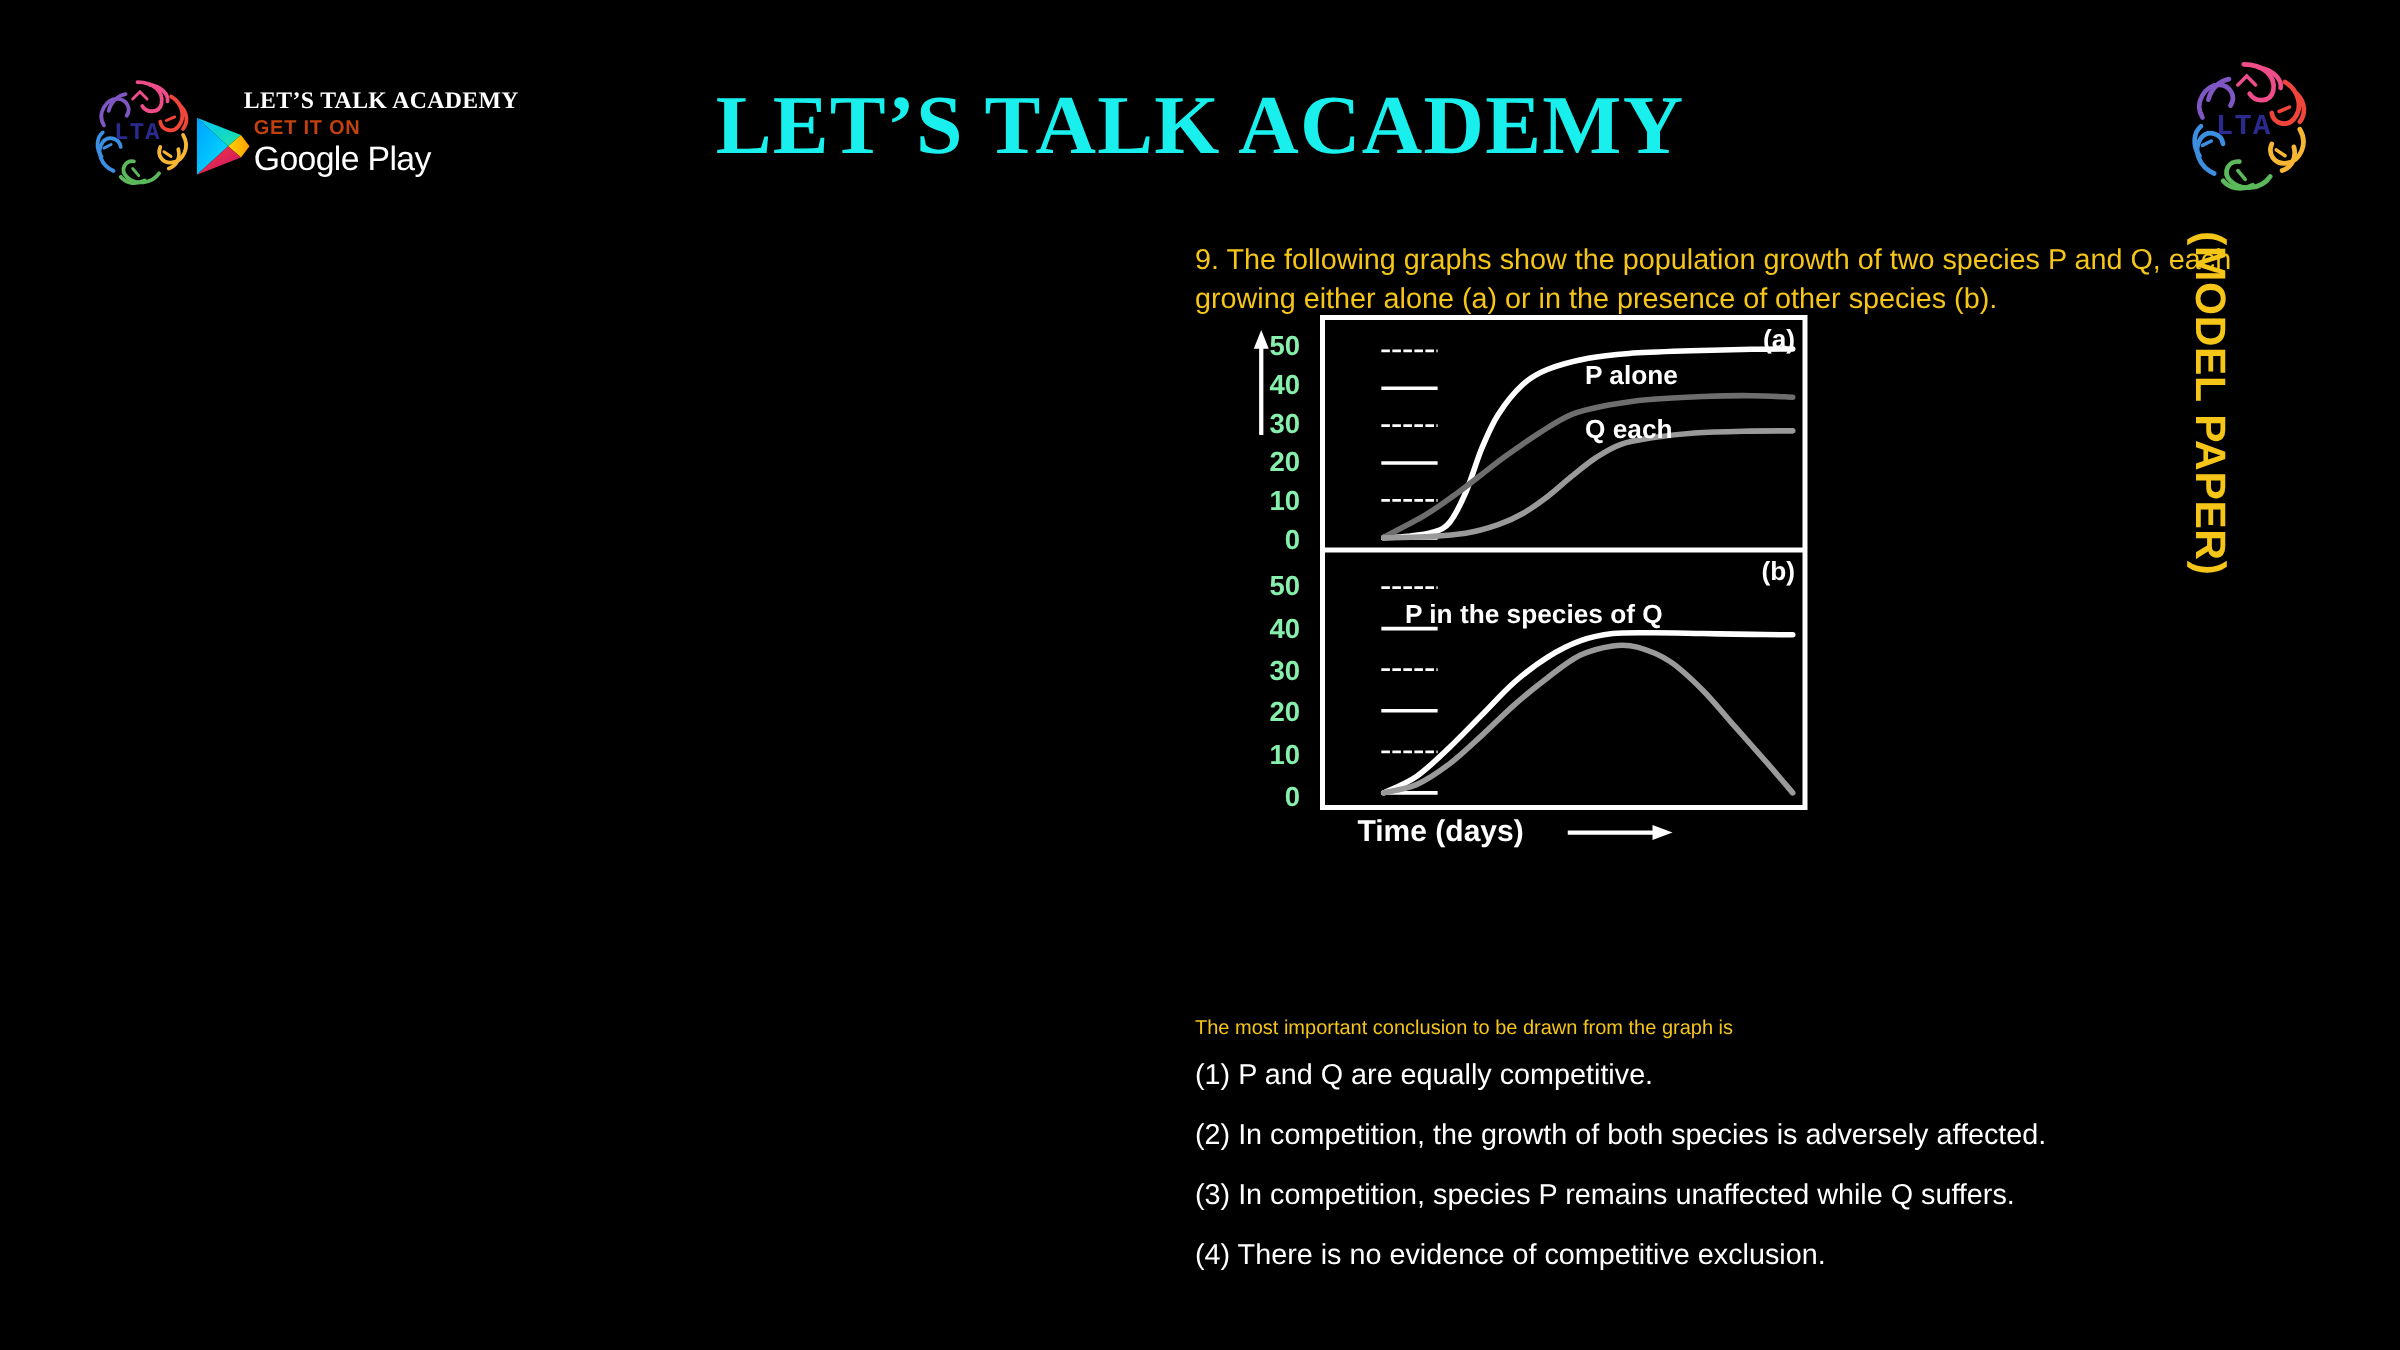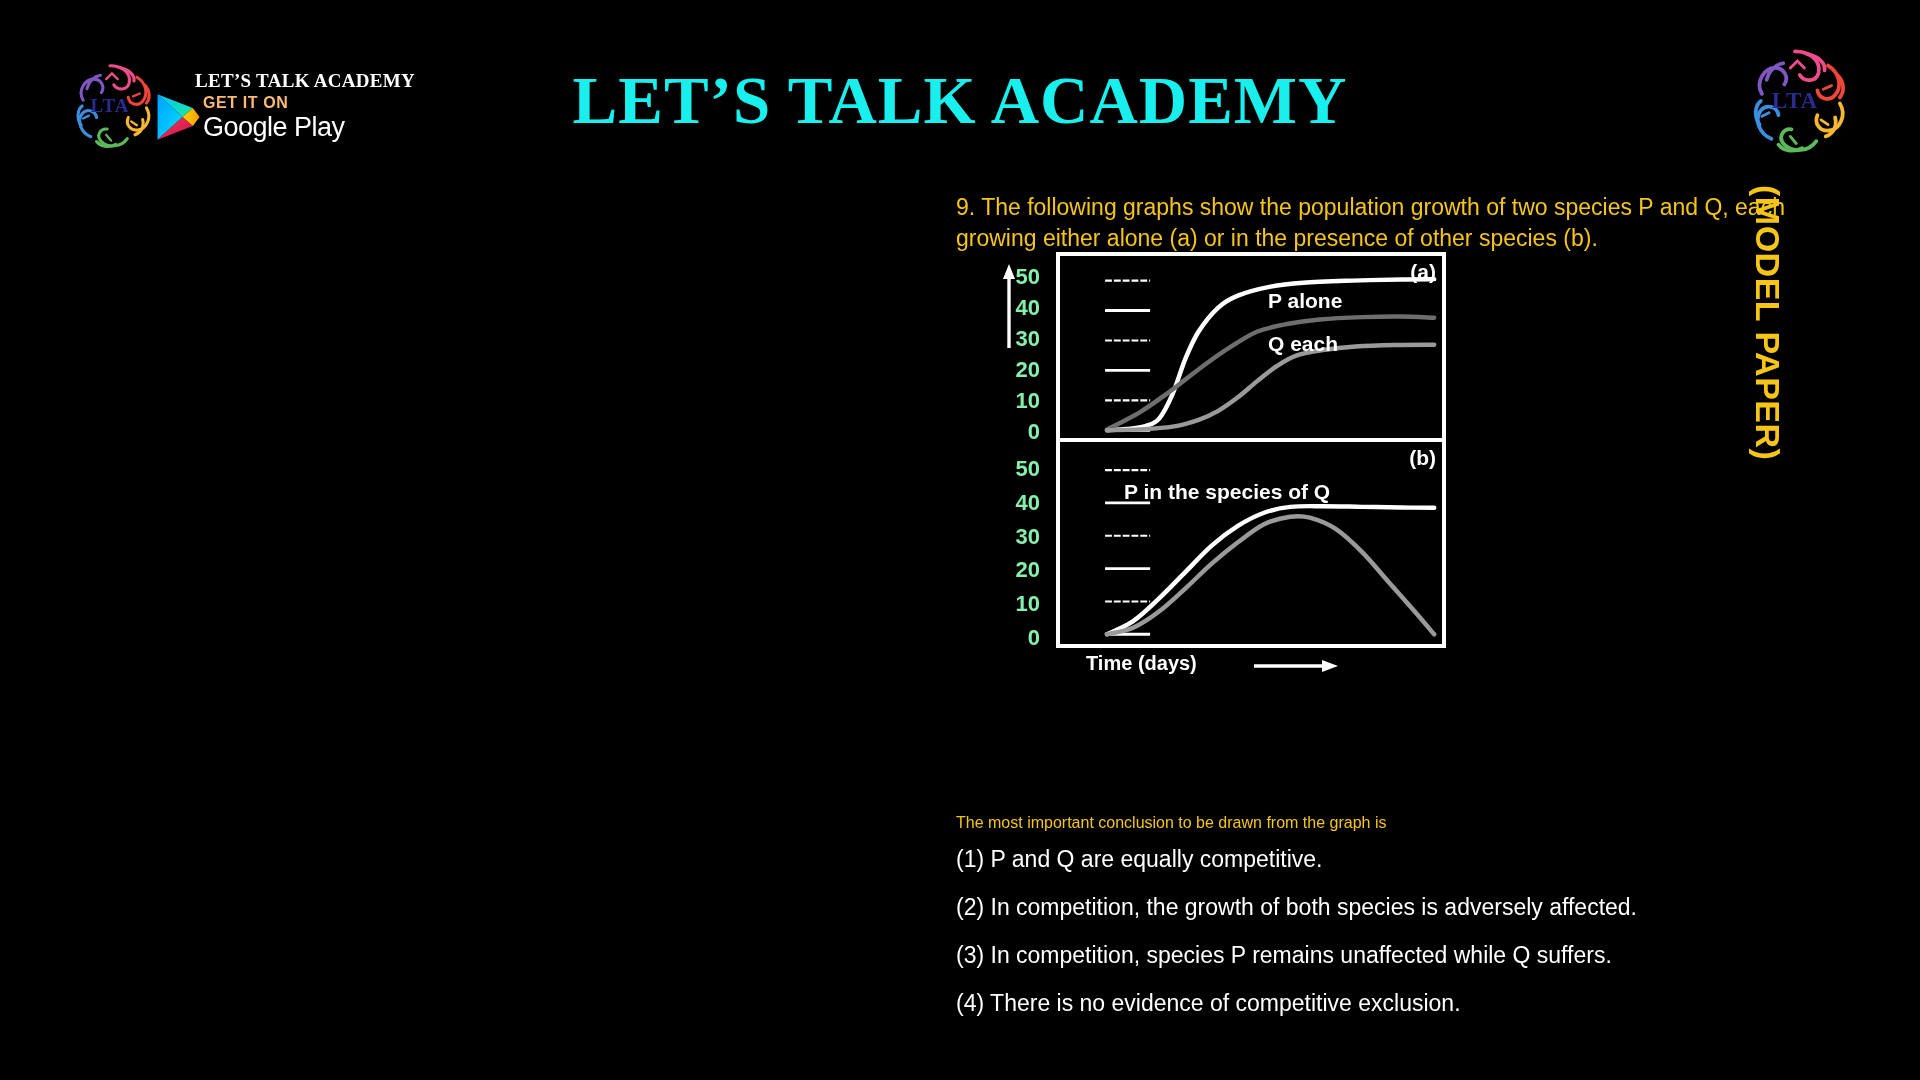--- a/index.html
+++ b/index.html
@@ -7,36 +7,36 @@
     width:1920px;height:1080px;overflow:hidden;position:relative;
     font-family:"Liberation Sans",sans-serif;background:#000;color:#fff;
   }
 
   
   #header{position:absolute;left:0;top:0;width:1920px;height:185px;}
 
   .logo-ring{position:absolute;width:96px;height:96px;}
   .logo-ring .lta{
     position:absolute;left:0;top:50%;width:100%;transform:translateY(-50%);
-    text-align:center;font-family:Liberation Serif, serif;font-weight:700;
+    text-align:center;font-family:Liberation Mono, monospace;font-weight:700;
     font-size:19px;color:#2b2b8f;letter-spacing:1px;
   }
 
   #logo-left{left:62px;top:58px;}
   #logo-right{left:1736px;top:42px;width:118px;height:118px;}
   #logo-right .lta{font-size:23px;}
 
   #gplay-badge{position:absolute;left:155px;top:70px;width:270px;height:70px;}
   #gplay-title{
     font-family:"Liberation Serif",serif;font-weight:700;font-size:19px;
     color:#fff;letter-spacing:.3px;position:absolute;left:40px;top:0px;white-space:nowrap;
   }
   #gplay-sub{
     position:absolute;left:48px;top:24px;font-size:16px;font-weight:700;
-    letter-spacing:.6px;color:#fdba74;white-space:nowrap;
+    letter-spacing:.6px;color:#c2410c;white-space:nowrap;
   }
   #gplay-name{
     position:absolute;left:48px;top:42px;font-size:27px;font-weight:400;
     letter-spacing:-.5px;color:#fff;white-space:nowrap;
   }
   #gplay-tri{position:absolute;left:0px;top:22px;width:46px;height:50px;}
 
   #main-title{
     position:absolute;left:0;top:62px;width:1920px;text-align:center;
     font-family:"Liberation Serif",serif;font-weight:700;font-size:67px;
@@ -72,21 +72,21 @@
 
   .ticklabels{position:absolute;width:50px;text-align:right;}
   .ticklabels span{position:absolute;right:0;font-size:22px;font-weight:700;color:#86efac;line-height:1;}
   #ticks-a{left:22px;top:0px;height:188px;}
   #ticks-b{left:22px;top:188px;height:208px;}
 
   .panel-tag{position:absolute;right:6px;top:4px;font-size:21px;font-weight:700;color:#fff;}
   .curve-label{position:absolute;font-size:21px;font-weight:700;color:#fff;line-height:24px;white-space:nowrap;}
 
   #xaxis{position:absolute;left:118px;top:400px;width:360px;height:34px;}
-  #xlabel{position:absolute;left:0;top:0;font-size:20px;font-weight:700;color:#fff;white-space:nowrap;}
+  #xlabel{position:absolute;left:0;top:0;font-size:24px;font-weight:700;color:#fff;white-space:nowrap;}
   #xarrow{position:absolute;left:168px;top:6px;width:86px;height:16px;}
 
   
   #conclusion{
     position:absolute;left:956px;top:814px;font-size:16px;color:#f5c518;white-space:nowrap;
   }
   .option{position:absolute;left:956px;font-size:23px;color:#fff;white-space:nowrap;}
   #opt1{top:846px;}
   #opt2{top:894px;}
   #opt3{top:942px;}

